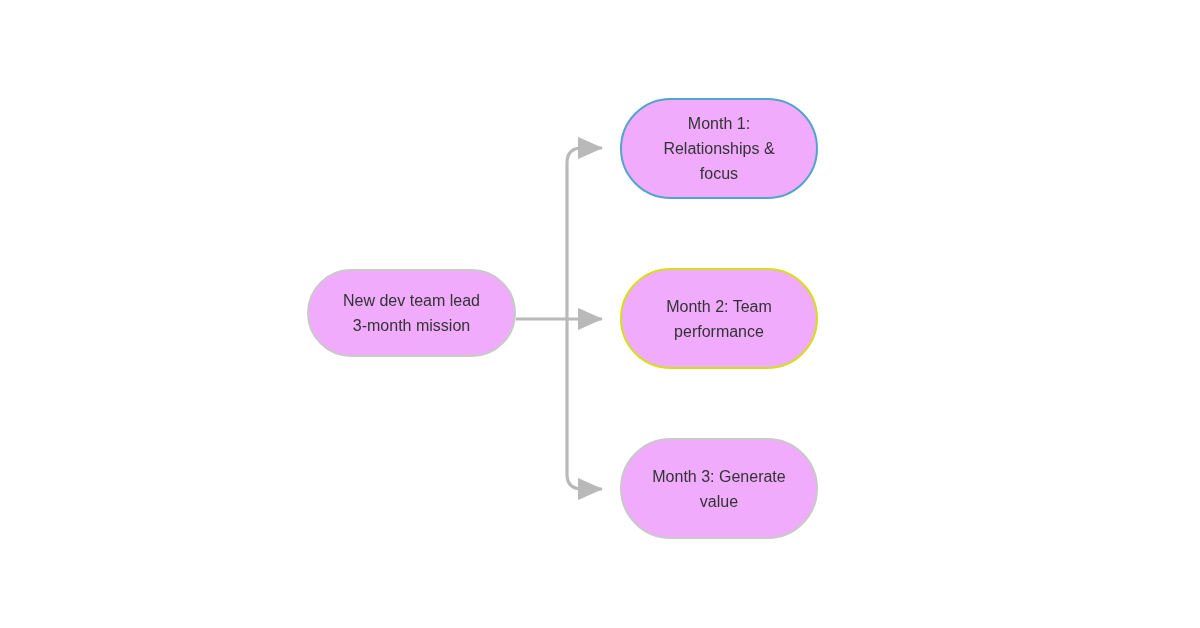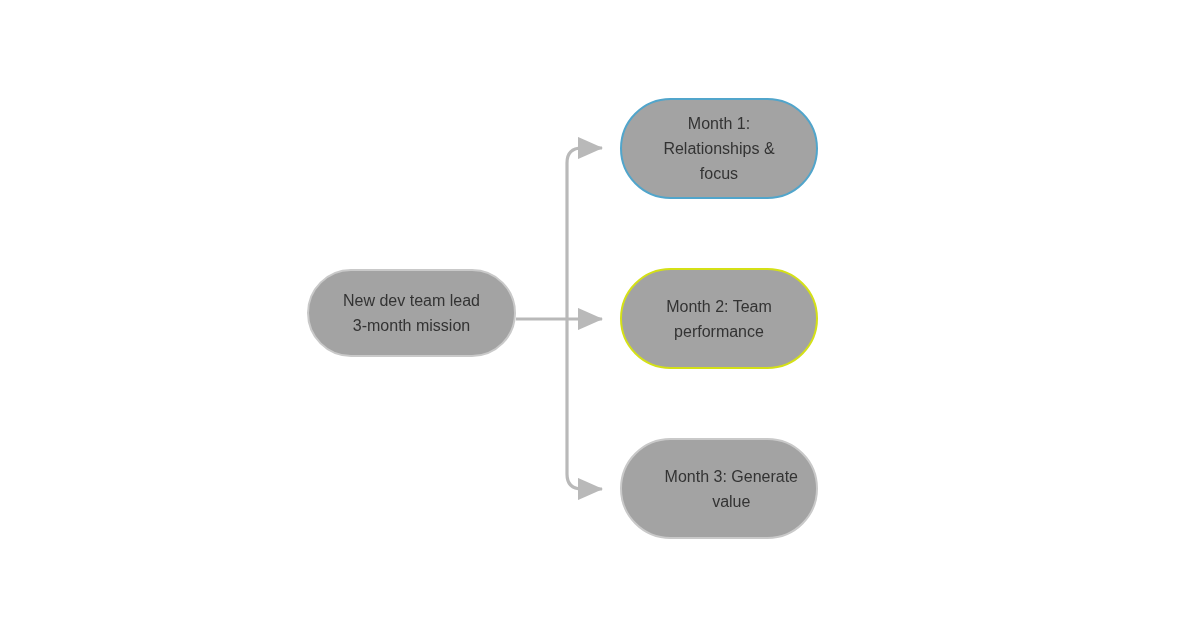--- a/index.html
+++ b/index.html
@@ -24,21 +24,21 @@
     position: absolute;
     left: 0;
     top: 0;
     width: 1200px;
     height: 628px;
     pointer-events: none;
   }
   .node {
     position: absolute;
     box-sizing: border-box;
-    background: #a3a3a3;
+    background: #f0abfc;
     border-style: solid;
     border-width: 2px;
     border-radius: 52px;
     display: flex;
     align-items: center;
     justify-content: center;
     text-align: center;
   }
   .node-label {
     font-family: "Liberation Sans", sans-serif;
@@ -69,21 +69,20 @@
     height: 101px;
     border-color: #d4e017;
     align-items: center;
   }
   #node-month-3 {
     left: 620px;
     top: 438px;
     width: 198px;
     height: 101px;
     border-color: #c9c9c9;
-    justify-content: flex-end;
   }
 </style>
 </head>
 <body>
 
 <div id="canvas">
 
   <svg id="edges" width="1200" height="628" viewBox="0 0 1200 628" xmlns="http://www.w3.org/2000/svg">
     <defs>
       <marker id="arrowhead" markerWidth="8" markerHeight="7" refX="7.6" refY="3.5" orient="auto" markerUnits="strokeWidth">

